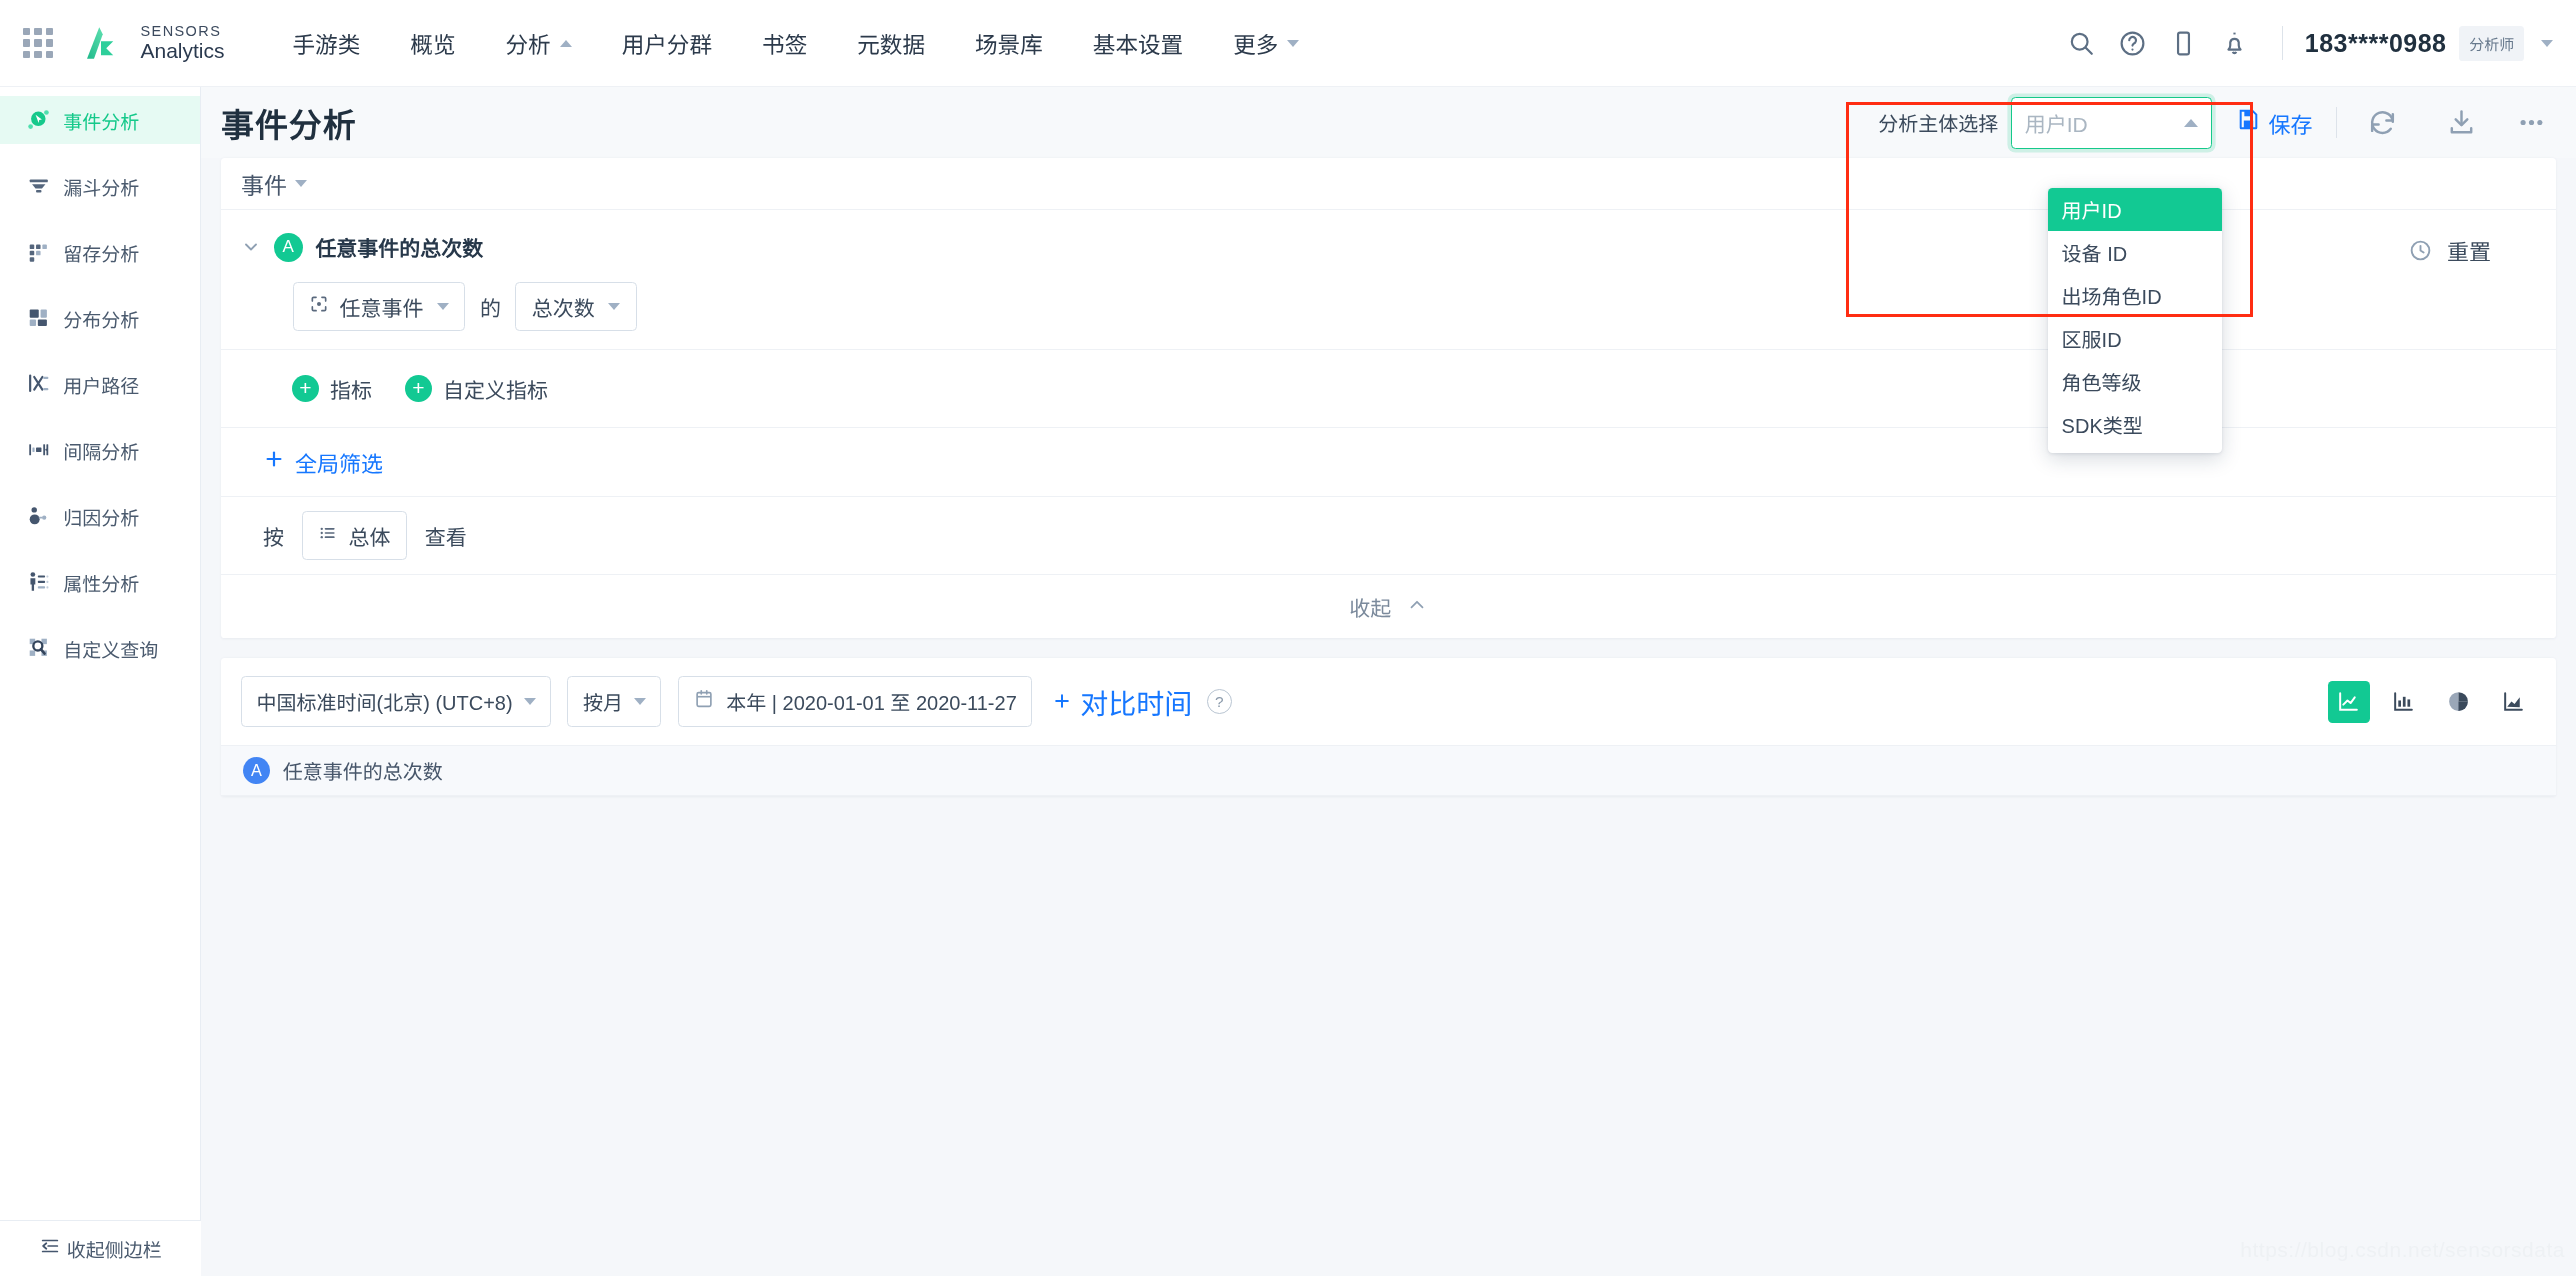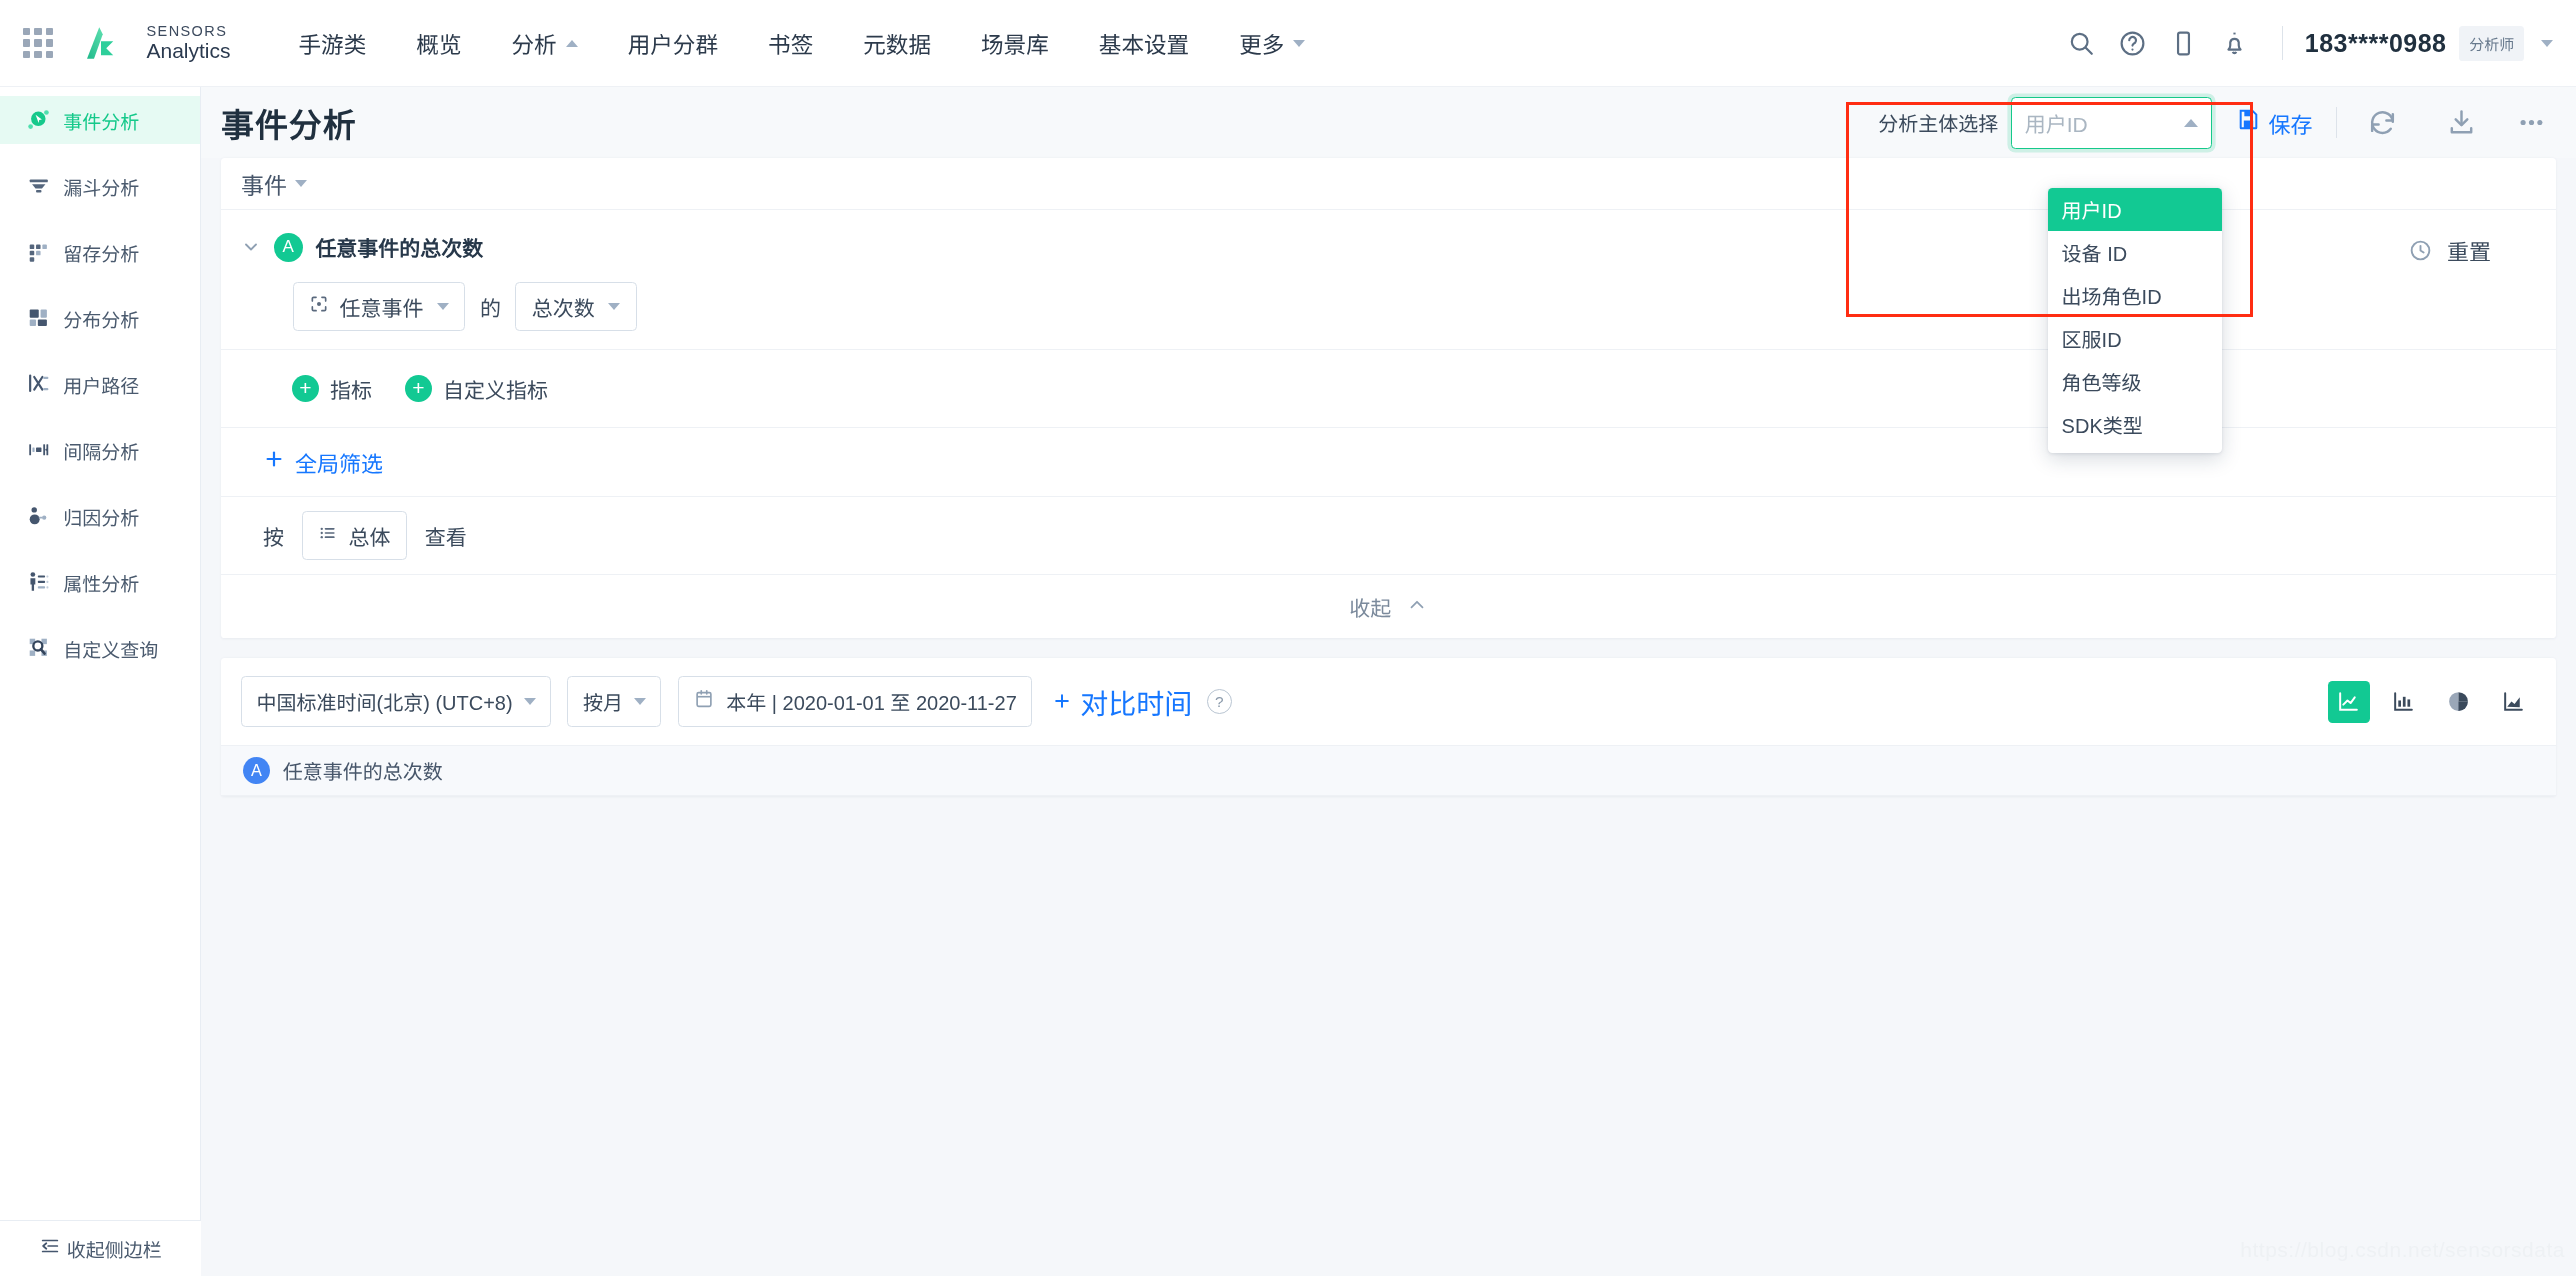--- a/index.html
+++ b/index.html
@@ -22,21 +22,21 @@
     z-index: 40;
   }
   .grid-launcher {
     width: 36px; height: 36px; margin-left: 20px; margin-right: 23.5px;
     display: grid; grid-template-columns: repeat(3, 7.2px); grid-template-rows: repeat(3, 7.2px);
     gap: 4.5px; align-content: center; justify-content: center;
     cursor: pointer;
   }
   .grid-launcher i { display:block; width: 7.2px; height: 7.2px; background: #9aa7b8; border-radius: 0.9px; }
 
-  .brand { display: flex; align-items: center; gap: 25px; margin-right: 43px; cursor: pointer; }
+  .brand { display: flex; align-items: center; gap: 19px; margin-right: 43px; cursor: pointer; }
   .brand-mark { width: 42px; height: 42px; }
   .brand-text { line-height: 1.05; }
   .brand-text .b1 { font-size: 14.5px; letter-spacing: 1.4px; color: #3c4a5e; display:block; }
   .brand-text .b2 { font-size: 21px; color: #2b3a4f; display:block; font-weight: 400; }
 
   .navlinks { display: flex; align-items: center; height: 100%; }
   .navlink {
     font-size: 22.6px; color: #2c3a4b; padding: 0 25px; height: 100%;
     display: flex; align-items: center; cursor: pointer; white-space: nowrap;
   }

